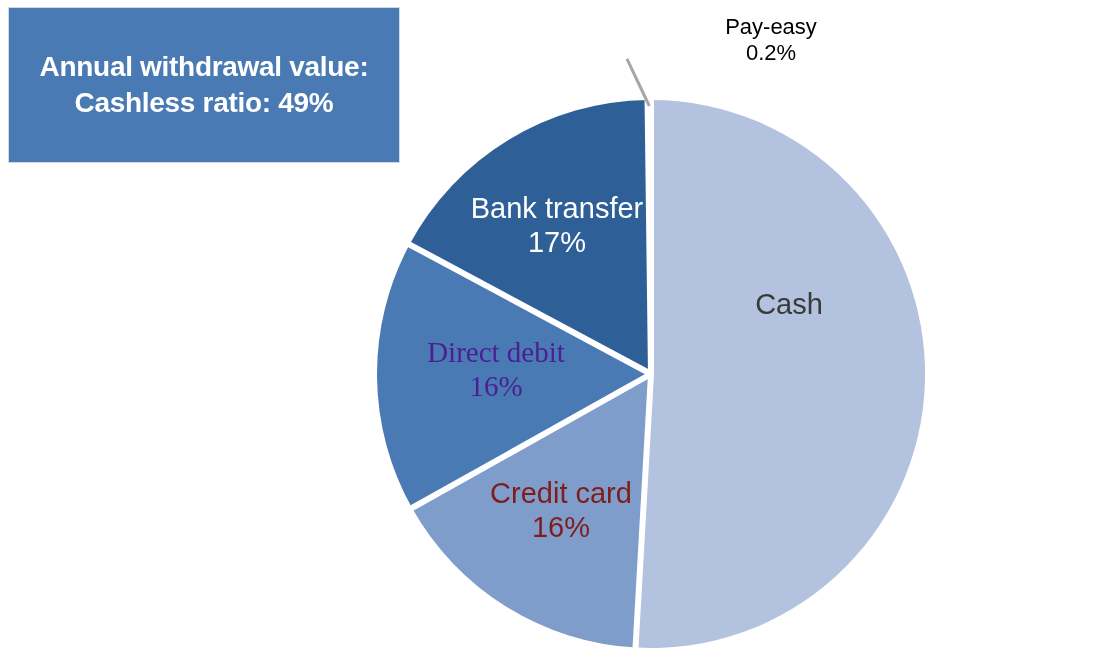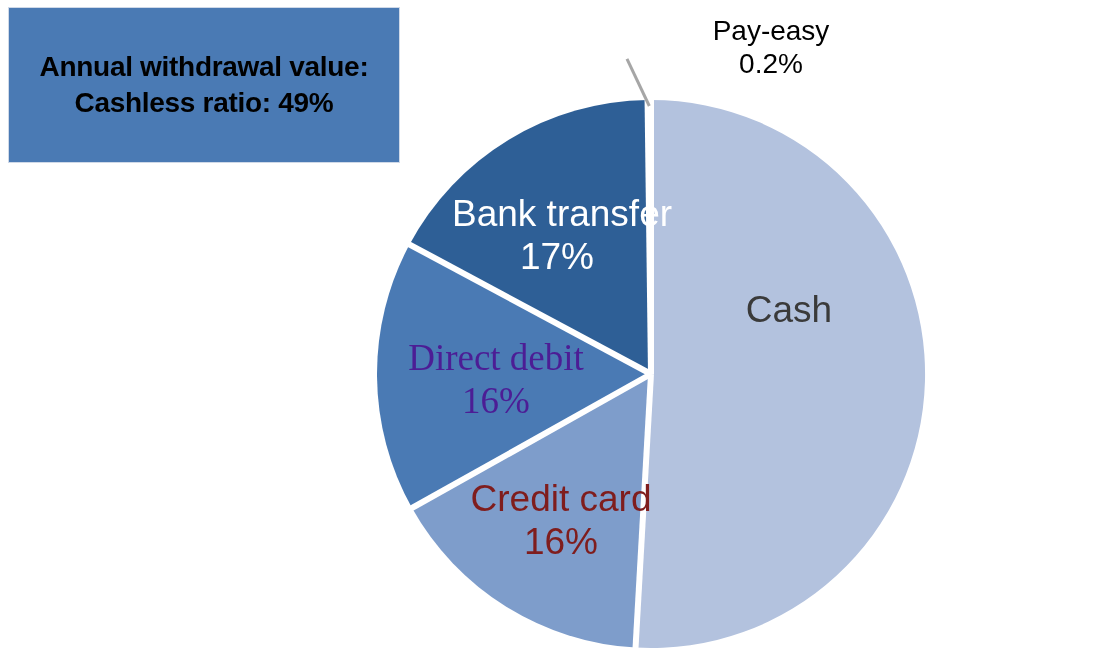--- a/index.html
+++ b/index.html
@@ -30,21 +30,21 @@
     top: 7px;
     width: 392px;
     height: 156px;
     background: #4a7ab4;
     border: 1px solid #cfd9e8;
     box-sizing: border-box;
     display: flex;
     flex-direction: column;
     align-items: center;
     justify-content: center;
-    color: #000000;
+    color: #ffffff;
     font-size: 28px;
     font-weight: bold;
     line-height: 1.28;
     letter-spacing: -0.3px;
     text-align: center;
   }
   .info-box .line {
     white-space: nowrap;
   }
 
@@ -54,21 +54,21 @@
     left: 0;
     top: 0;
     width: 1120px;
     height: 668px;
   }
 
   
   .slice-label {
     position: absolute;
     text-align: center;
-    font-size: 37px;
+    font-size: 29px;
     line-height: 1.17;
     white-space: nowrap;
     pointer-events: none;
   }
   .slice-label .lbl-name { display: block; }
   .slice-label .lbl-val  { display: block; }
 
   .label-cash {
     left: 704px;
     top: 288px;
@@ -96,21 +96,21 @@
   }
 
   
   .label-payeasy {
     position: absolute;
     left: 661px;
     top: 14px;
     width: 220px;
     text-align: center;
     color: #000000;
-    font-size: 28px;
+    font-size: 22px;
     line-height: 1.18;
     white-space: nowrap;
     pointer-events: none;
   }
   .label-payeasy .lbl-name { display: block; }
   .label-payeasy .lbl-val  { display: block; }
 </style>
 </head>
 <body>
 

